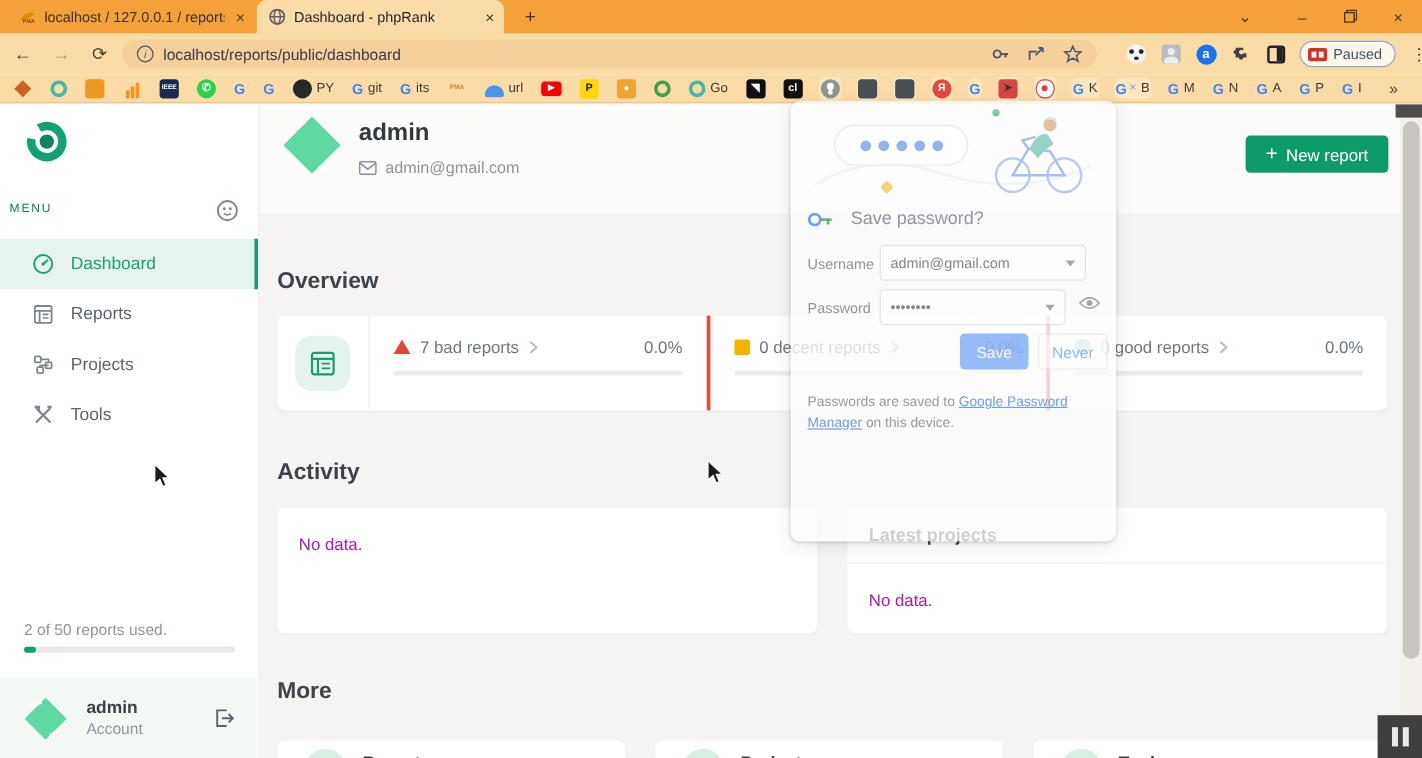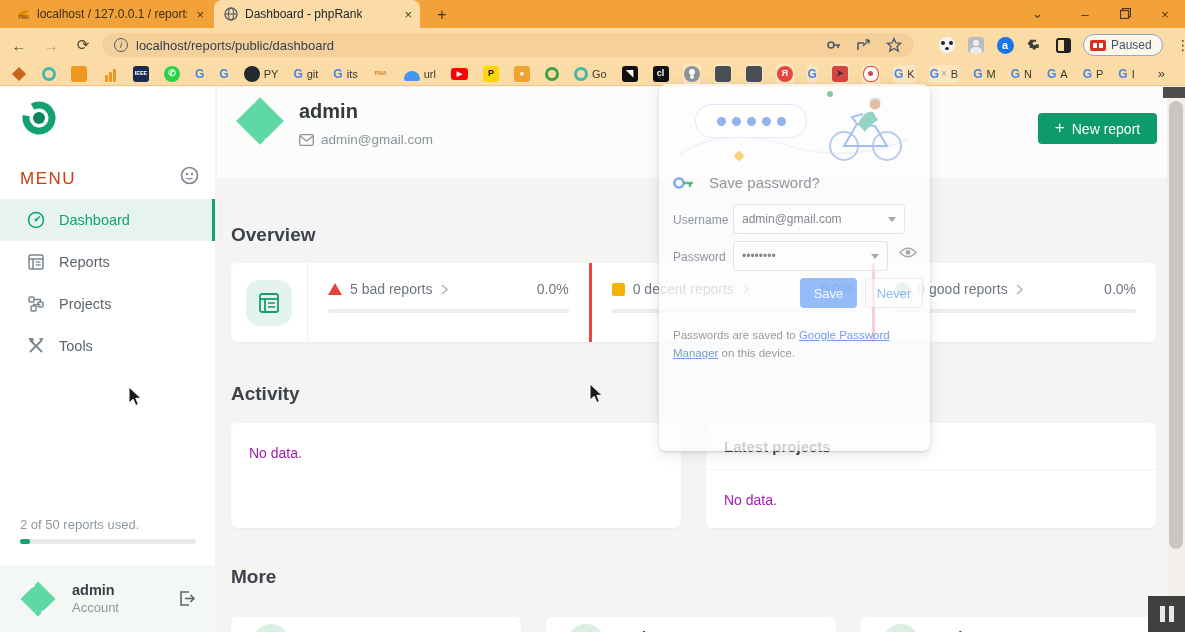--- a/index.html
+++ b/index.html
@@ -56,21 +56,21 @@
 
 
 .app{position:absolute;top:87px;left:0;right:0;bottom:0;background:#f5f4f2;}
 .scrolltrack{position:absolute;right:0;top:0;bottom:0;width:18px;background:#f3f0ec;}
 .scrollthumb{position:absolute;right:2px;top:14px;width:14px;height:448px;border-radius:7px;background:#c9c6c1;}
 .scrolldark{position:absolute;right:0;top:0;width:22px;height:11px;background:#4d4d4d;}
 
 
 .sidebar{position:absolute;left:0;top:0;bottom:0;width:216px;background:#ffffff;border-right:1px solid rgba(0,0,0,.05);}
 .logo{position:absolute;left:20px;top:12px;}
-.menu-label{position:absolute;left:20px;top:82px;font-size:17px;letter-spacing:1.5px;color:#c2410c;}
+.menu-label{position:absolute;left:8px;top:82px;font-size:10px;letter-spacing:1.5px;color:#15803d;}
 .support{position:absolute;left:180px;top:79px;cursor:pointer;}
 .nav{position:absolute;left:0;top:112px;right:0;}
 .nav-item{height:42px;display:flex;align-items:center;padding-left:27px;font-size:14.5px;color:#5b646d;cursor:pointer;position:relative;}
 .nav-item svg{margin-right:14px;flex:none;}
 .nav-item.active{background:#e7f4ee;color:#16a077;}
 .nav-item.active:after{content:"";position:absolute;right:0;top:0;bottom:0;width:3px;background:#16a077;}
 .usage{position:absolute;left:20px;top:430px;font-size:13px;color:#8f979e;}
 .usagebar{position:absolute;left:20px;top:452px;width:176px;height:5px;border-radius:3px;background:#e9e8e6;}
 .usagebar i{position:absolute;left:0;top:0;bottom:0;width:10px;border-radius:3px;background:#16a077;display:block;}
 .account{position:absolute;left:0;right:1px;top:478px;bottom:0;background:#f3f8f5;display:flex;align-items:center;padding:0 18px;cursor:pointer;}
@@ -456,21 +456,21 @@
                 <line x1="2" y1="7" x2="20" y2="7" stroke="#169c6f" stroke-width="1.8"></line>
                 <line x1="7" y1="7" x2="7" y2="20" stroke="#169c6f" stroke-width="1.8"></line>
                 <line x1="10" y1="11" x2="17" y2="11" stroke="#169c6f" stroke-width="1.6"></line>
                 <line x1="10" y1="15" x2="17" y2="15" stroke="#169c6f" stroke-width="1.6"></line>
               </svg>
             </div>
         </div>
         <div class="stat">
           <div class="stat-row">
             <span class="ind triangle" style="border-bottom-color: rgb(228, 69, 58);"></span>
-            <span class="lbl">5 bad reports</span>
+            <span class="lbl">7 bad reports</span>
             <svg width="7" height="11" viewBox="0 0 7 11">
                 <path d="M1 1 L6 5.5 L1 10" fill="none" stroke="#b3bac0" stroke-width="1.6"></path>
               </svg>
             <span class="pct">0.0%</span>
           </div>
           <div class="stat-bar"></div>
         </div>
         <div class="stat">
           <div class="stat-row">
             <span class="ind square" style="background: rgb(245, 179, 1);"></span>

